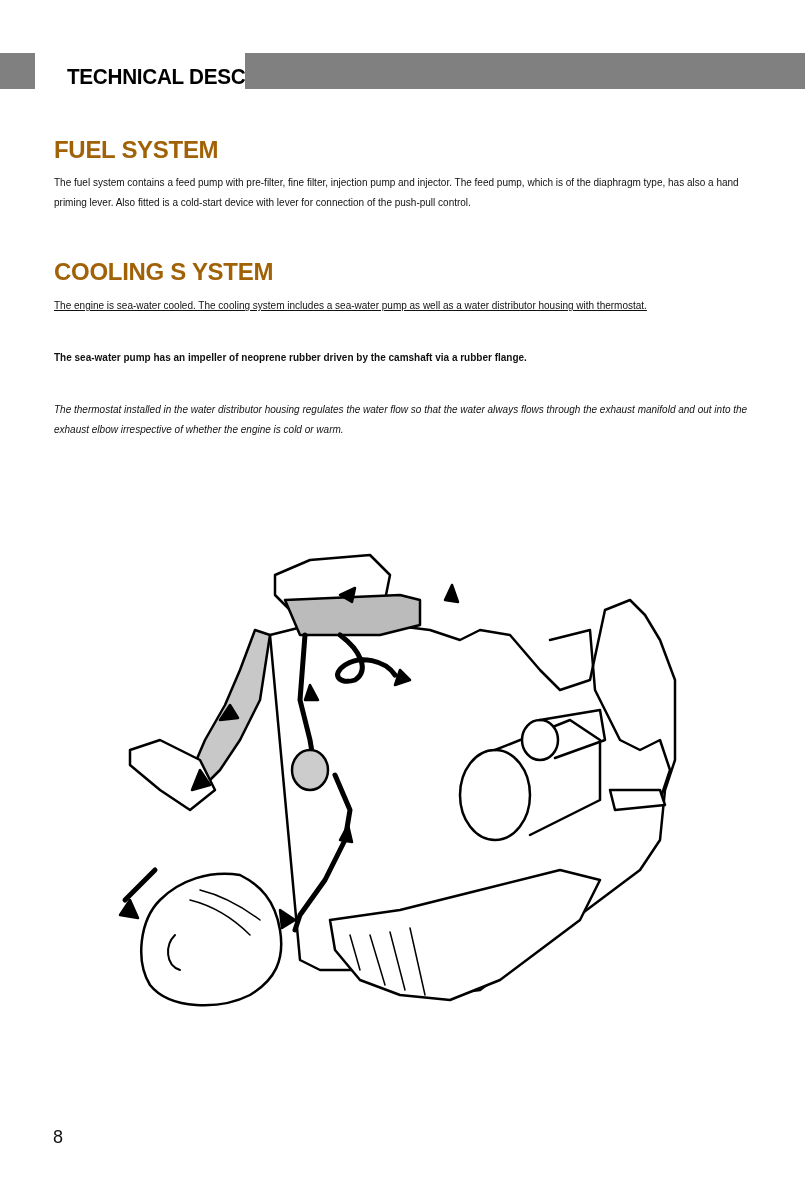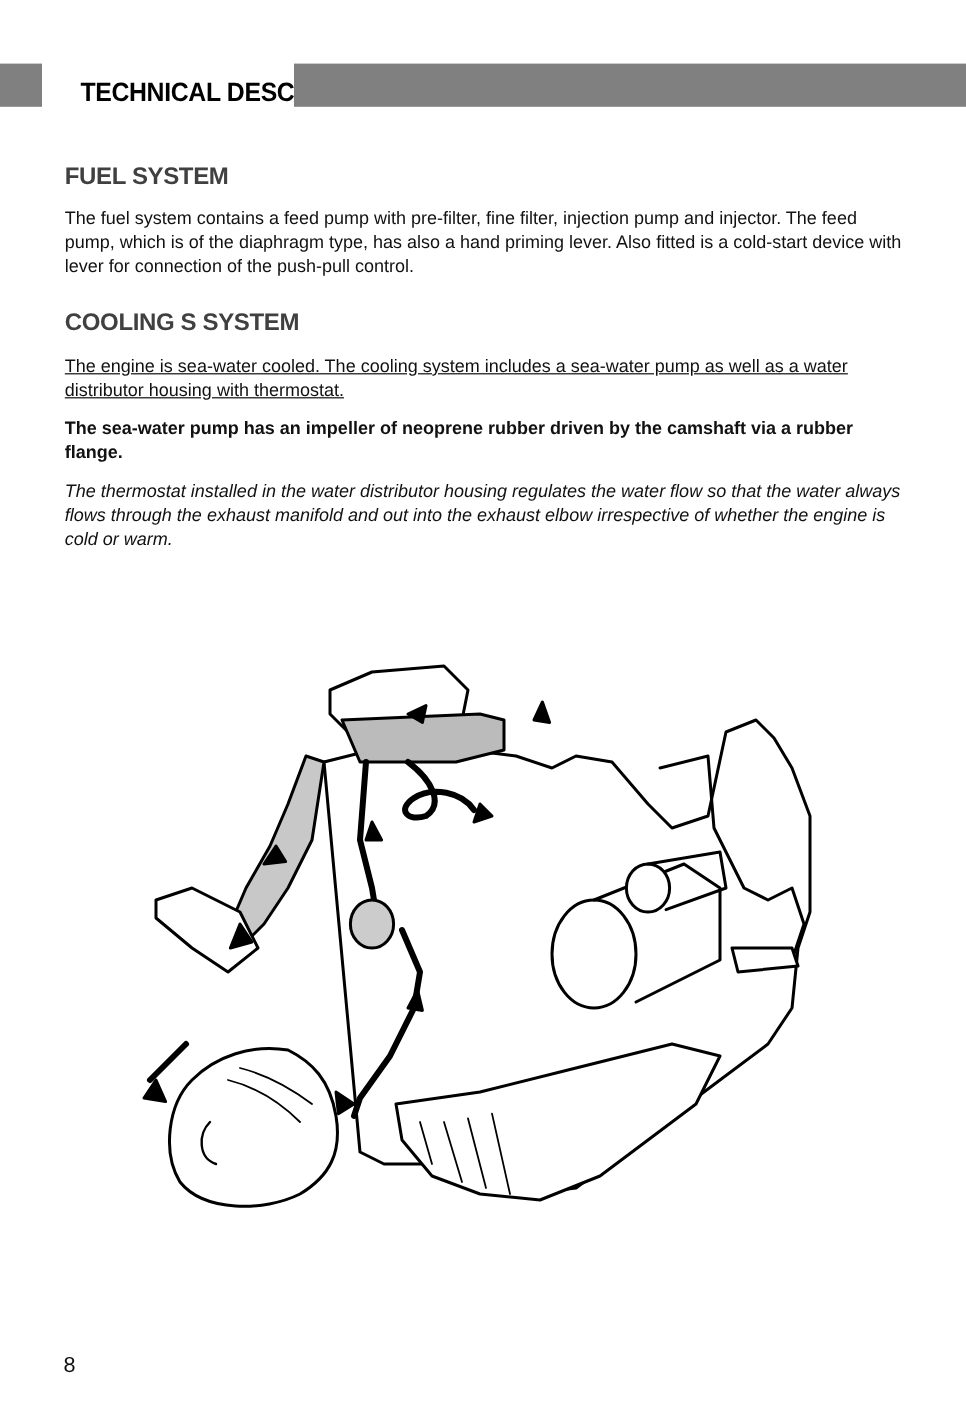--- a/index.html
+++ b/index.html
@@ -2,37 +2,37 @@
 <html><head>
 <meta charset="utf-8">
 <style>
   html, body { margin: 0; padding: 0; background: #ffffff; }
   body { width: 805px; height: 1190px; position: relative; overflow: hidden;
          font-family: "Liberation Sans", sans-serif; color: #111; }
   .hdr-left { position: absolute; left: 0; top: 53px; width: 35px; height: 36px; background: #808080; }
   .hdr-title { position: absolute; left: 67px; top: 64px; font-size: 22px; font-weight: bold;
                letter-spacing: -0.3px; transform: scaleX(0.94); transform-origin: left; color: #000; }
   .hdr-right { position: absolute; left: 245px; top: 53px; width: 560px; height: 36px; background: #808080; }
-  .h2 { position: absolute; left: 54px; font-size: 20px; font-weight: bold; color: #404040;
+  .h2 { position: absolute; left: 54px; font-size: 24px; font-weight: bold; color: #a16207;
         letter-spacing: -0.3px; }
-  .p { position: absolute; left: 54px; width: 700px; font-size: 15px; line-height: 20px; color: #111; }
+  .p { position: absolute; left: 54px; width: 700px; font-size: 10px; line-height: 20px; color: #111; }
   .figure { position: absolute; left: 100px; top: 540px; width: 610px; height: 480px; }
   .page-num { position: absolute; left: 53px; top: 1127px; font-size: 18px; color: #111; }
 </style>
 </head>
 <body>
 
 <div class="hdr-left"></div>
 <div class="hdr-title">TECHNICAL DESCRIPTION</div>
 <div class="hdr-right"></div>
 
 <div class="h2" style="top:136px;">FUEL SYSTEM</div>
 <div class="p" style="top:173px;">The fuel system  contains a feed pump with pre-filter, fine filter, injection pump and injector. The feed pump, which is of the diaphragm type, has also a hand priming lever. Also fitted is a cold-start device with lever for connection of the push-pull control.</div>
 
-<div class="h2" style="top:258px;">COOLING S SYSTEM</div>
+<div class="h2" style="top:258px;">COOLING S YSTEM</div>
 <div class="p" style="top:296px;text-decoration:underline;">The engine is sea-water cooled. The cooling system includes a sea-water pump as well as a water distributor housing with thermostat.</div>
 <div class="p" style="top:348px;font-weight:bold;">The sea-water pump has an impeller of neoprene rubber driven by the camshaft via a rubber flange.</div>
 <div class="p" style="top:400px;font-style:italic;">The thermostat installed in the water distributor housing regulates the water flow so that the water always flows through the exhaust manifold and out into the exhaust elbow irrespective of whether the engine is cold or warm.</div>
 
 <div class="figure">
   <svg width="610" height="480" viewBox="0 0 610 480" fill="none" stroke="#000" stroke-width="2.5" stroke-linejoin="round" stroke-linecap="round">
 
     <path d="M170 95 L230 80 L290 85 L330 90 L360 100 L380 90 L410 95 L440 130 L460 150 L490 140 L505 70 L530 60 L545 75 L560 100 L575 140 L575 220 L565 250 L560 300 L540 330 L500 360 L460 390 L420 420 L380 450 L340 455 L310 440 L290 430 L250 430 L220 430 L200 420 Z" fill="#fff"></path>
 
     <path d="M450 100 L490 90 L495 150 L520 200 L540 210 L560 200 L570 230 L560 260"></path>

